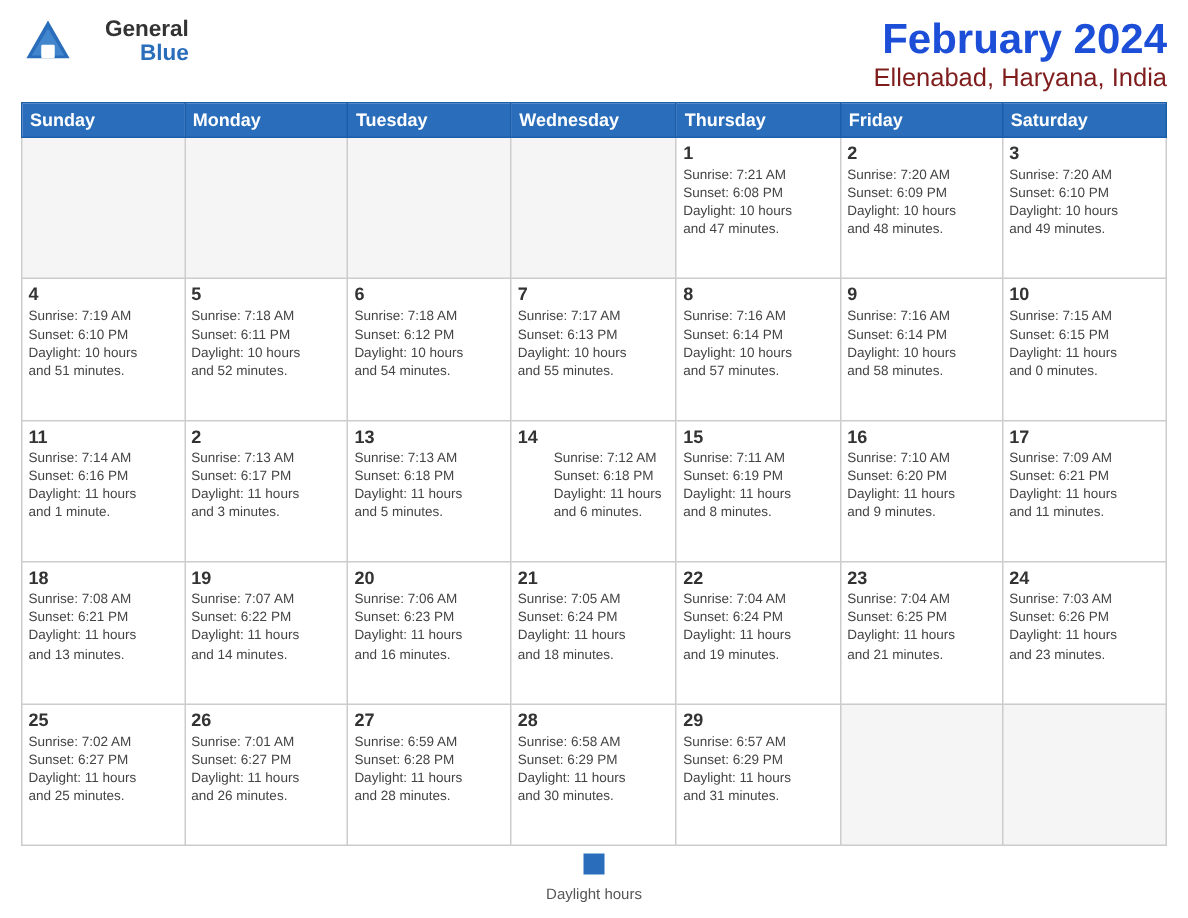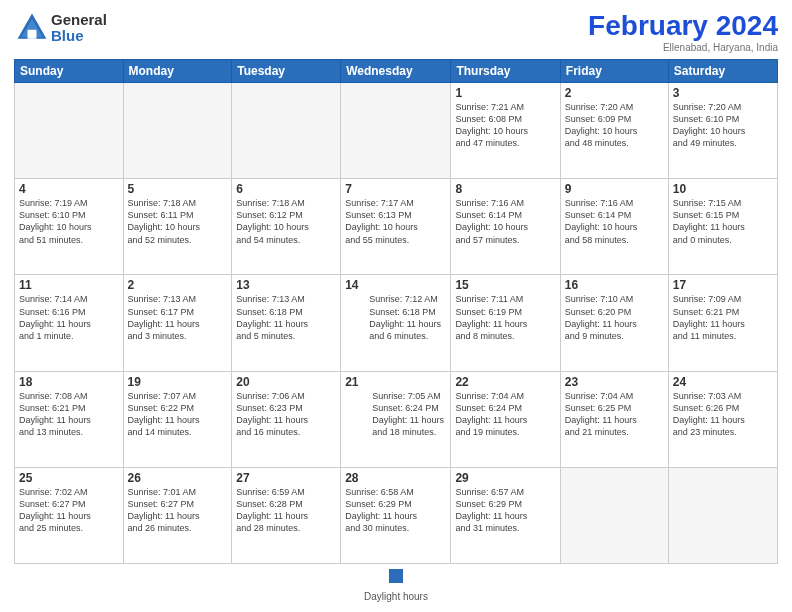--- a/index.html
+++ b/index.html
@@ -19,21 +19,22 @@
     }
     .header {
       display: flex;
       justify-content: space-between;
       align-items: flex-start;
       margin-bottom: 6px;
     }
     .logo {
       display: flex;
       align-items: center;
-      gap: 1px;
+      gap: 20px;
+      text-align: right;
     }
     .logo-text {
       display: flex;
       flex-direction: column;
       line-height: 1.1;
     }
     .logo-general {
       font-size: 15px;
       font-weight: bold;
       color: #333;
@@ -49,22 +50,22 @@
     }
     .title-block {
       text-align: right;
     }
     .main-title {
       font-size: 28px;
       font-weight: bold;
       color: #1d4ed8;
     }
     .subtitle {
-      font-size: 10px;
-      color: #737373;
+      font-size: 17px;
+      color: #7f1d1d;
     }
     .calendar {
       width: 100%;
       border-collapse: collapse;
       flex: 1;
     }
     .calendar th {
       background-color: #2a6ebb;
       color: #fff;
       font-size: 12px;
@@ -295,21 +296,21 @@
           </td>
           <td>
             <span class="day-number">20</span>
             <div class="day-info" style="white-space: pre-line;">Sunrise: 7:06 AM
 Sunset: 6:23 PM
 Daylight: 11 hours
 and 16 minutes.</div>
           </td>
           <td>
             <span class="day-number">21</span>
-            <div class="day-info" style="white-space: pre-line; margin-left: 27px;">Sunrise: 7:05 AM
+            <div class="day-info" style="white-space: pre-line;">Sunrise: 7:05 AM
 Sunset: 6:24 PM
 Daylight: 11 hours
 and 18 minutes.</div>
           </td>
           <td>
             <span class="day-number">22</span>
             <div class="day-info" style="white-space: pre-line;">Sunrise: 7:04 AM
 Sunset: 6:24 PM
 Daylight: 11 hours
 and 19 minutes.</div>

